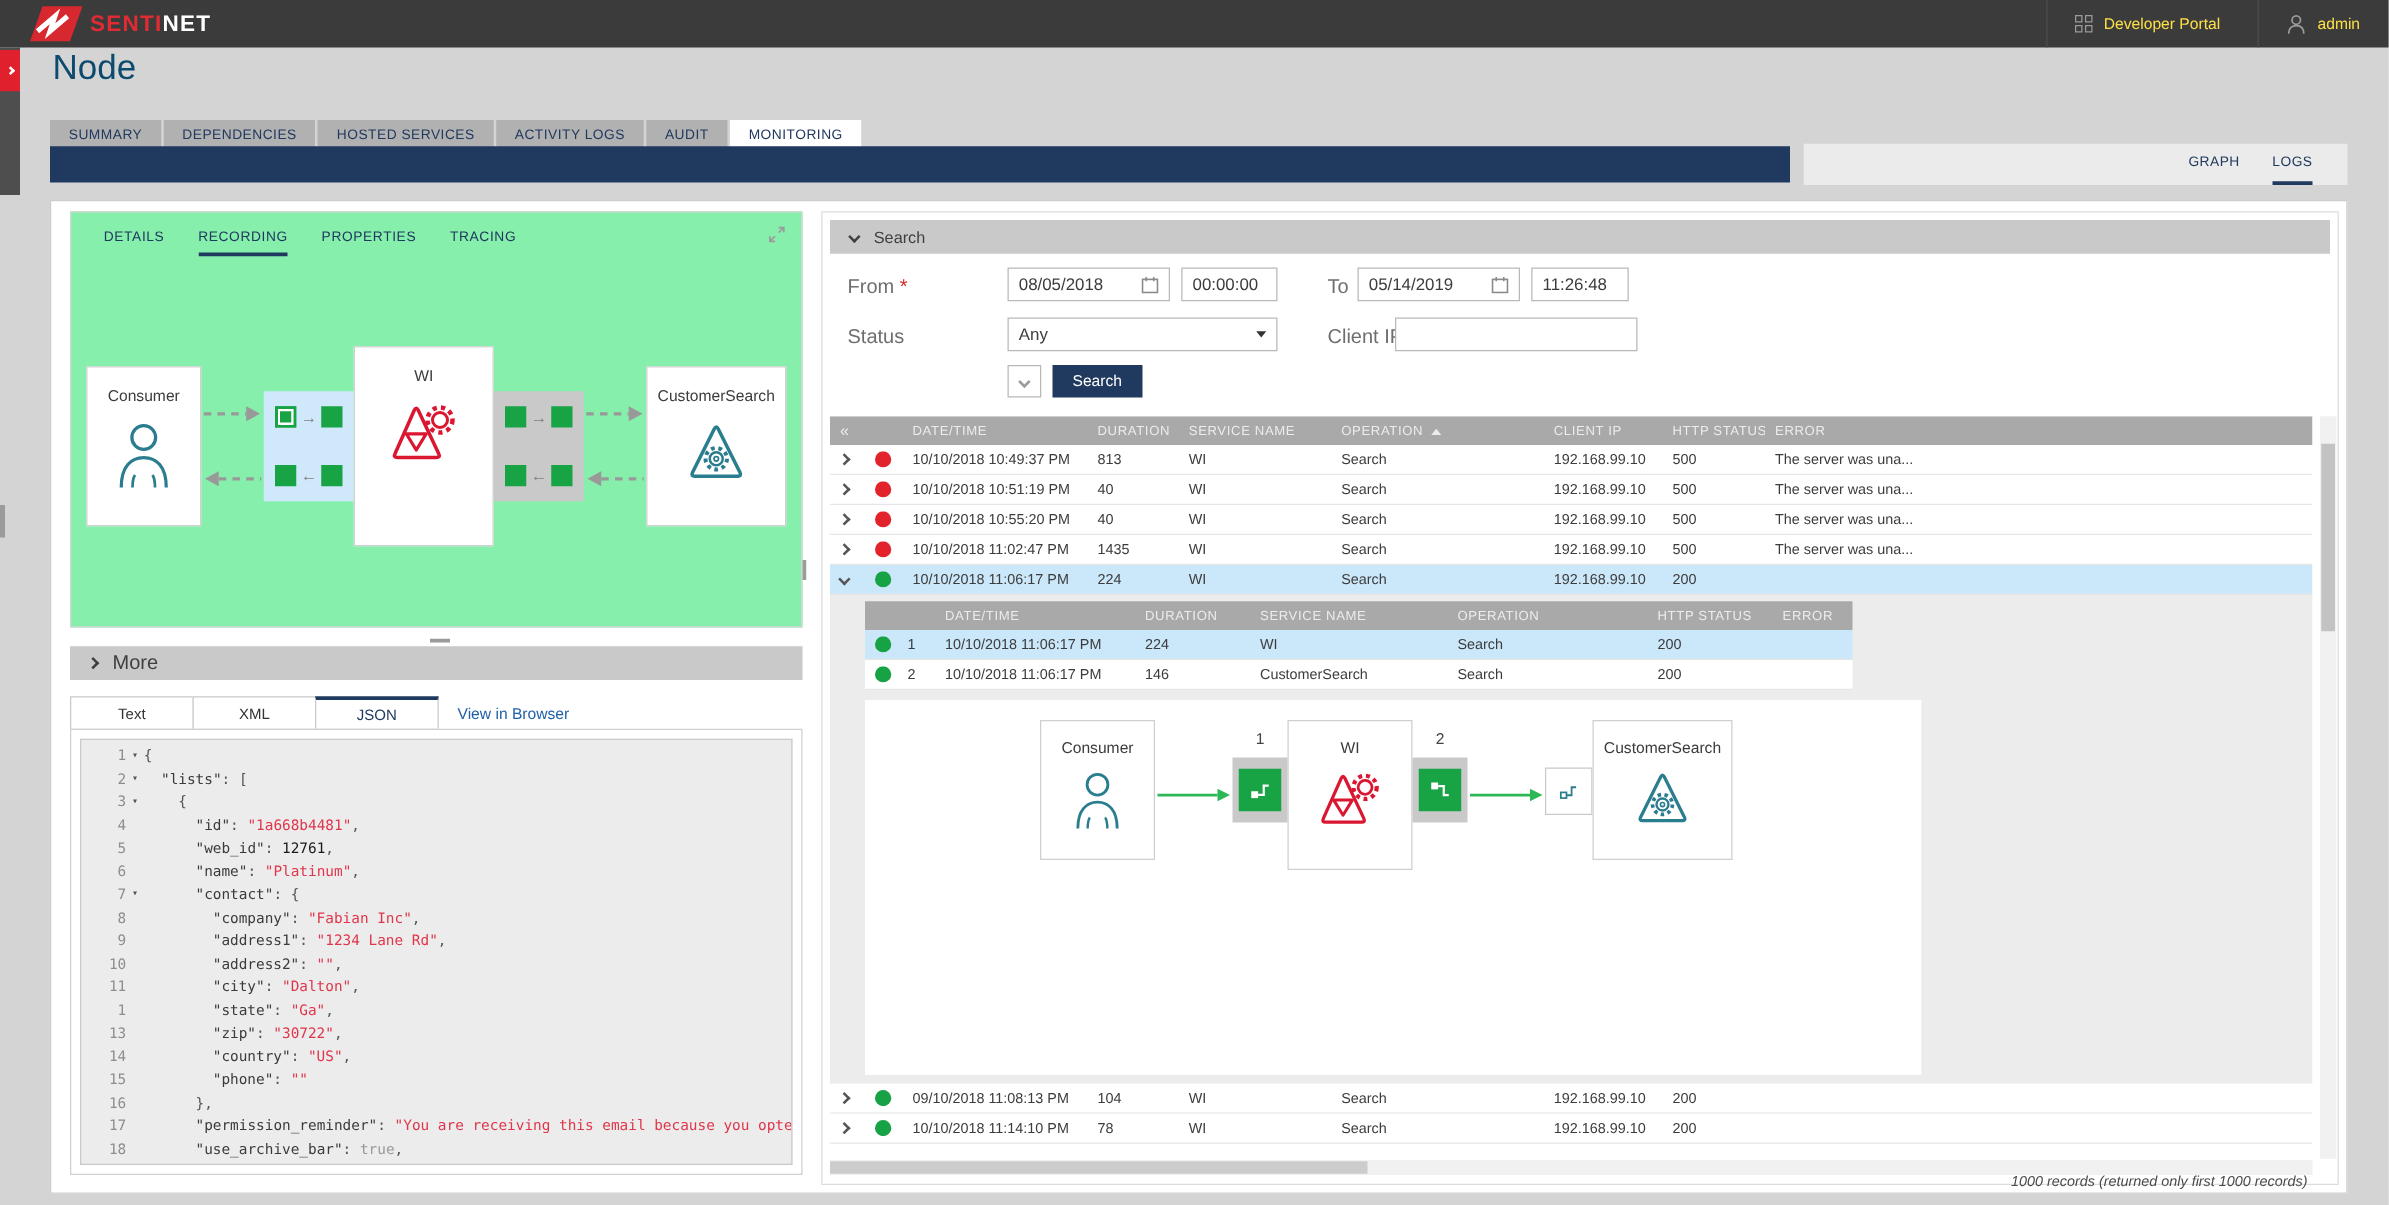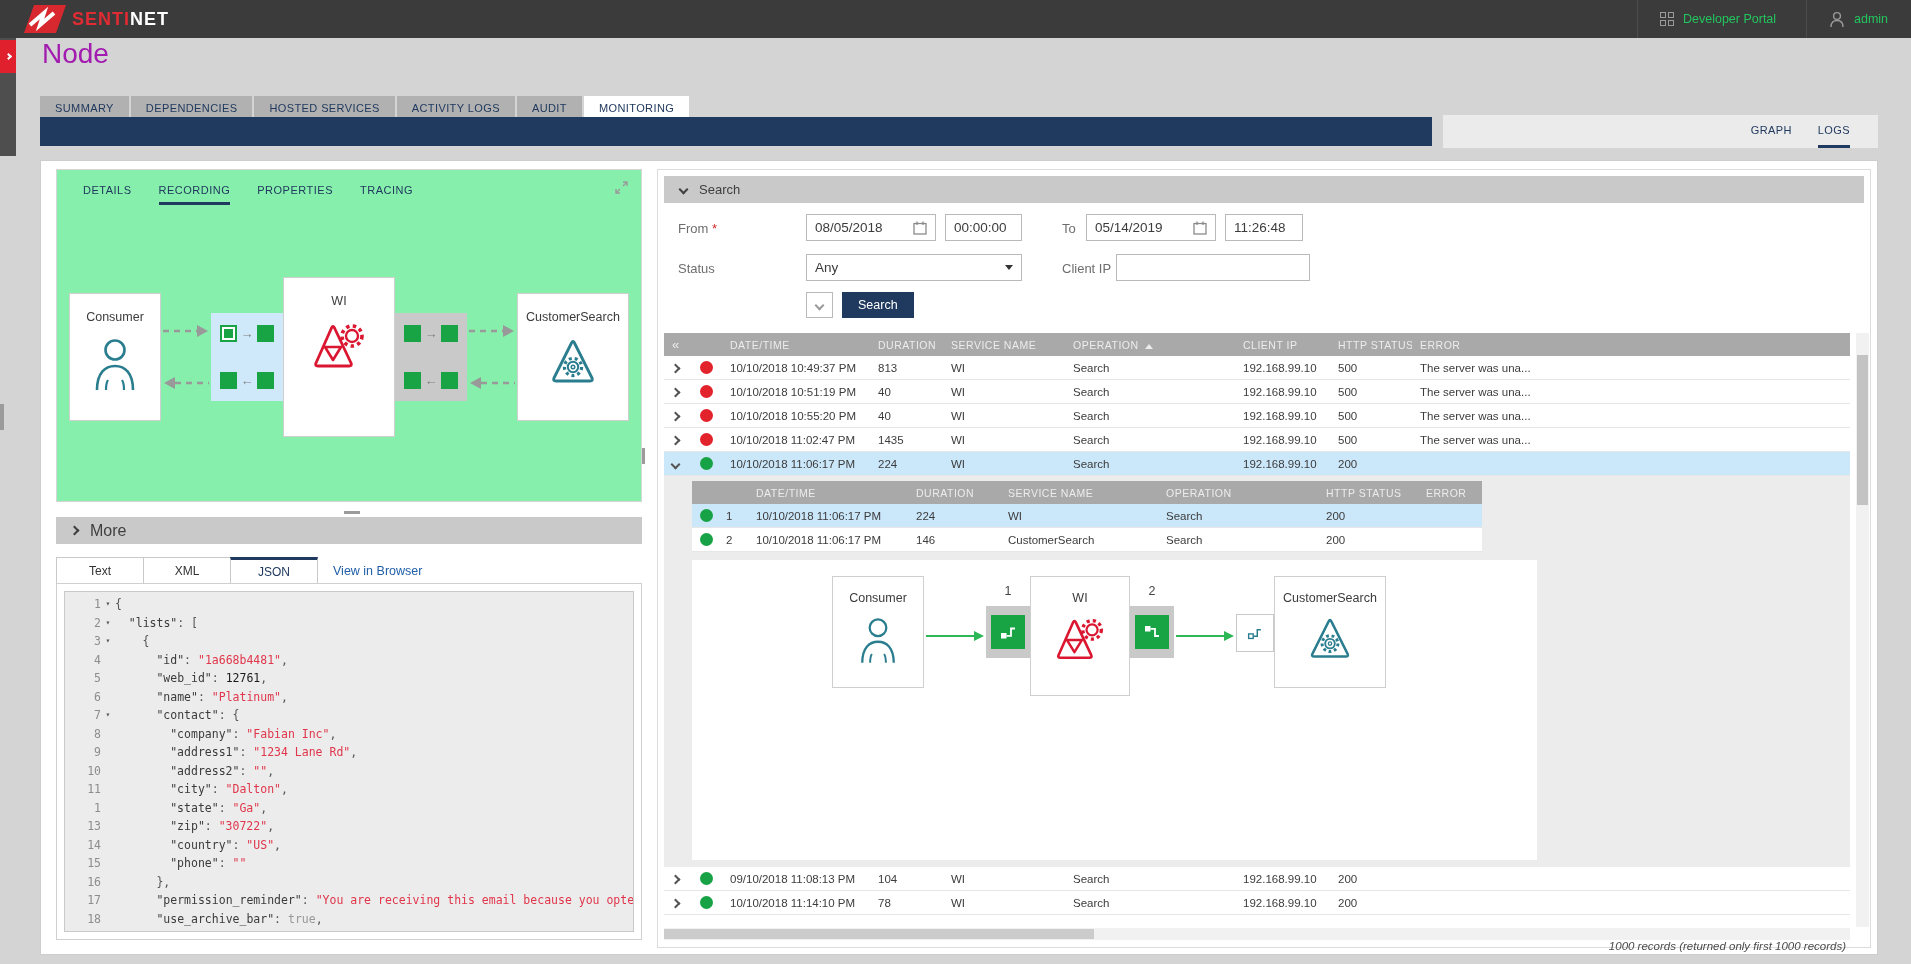--- a/index.html
+++ b/index.html
@@ -6,30 +6,30 @@
   html,body { width:1911px; height:964px; overflow:hidden; }
   body { background:#d4d4d4; font-family:"Liberation Sans", sans-serif; position:relative; color:#3c3c3c; }
 
   
   .topbar { position:absolute; left:0; top:0; width:1911px; height:38px; background:#3b3b3b; }
   .brand { position:absolute; left:22px; top:3px; display:flex; align-items:center; gap:4px;text-align:center; }
   .brand-text { font-size:18px; font-weight:bold; letter-spacing:1px; }
   .brand-senti { color:#e02b33; }
   .brand-net { color:#ffffff; }
   .tb-divider { position:absolute; top:0; width:1px; height:38px; background:#4d4d4d; }
-  .tb-item { position:absolute; top:0; height:38px; display:flex; align-items:center; gap:9px; color:#22c55e; font-size:12.5px; cursor:pointer; }
+  .tb-item { position:absolute; top:0; height:38px; display:flex; align-items:center; gap:9px; color:#fde047; font-size:12.5px; cursor:pointer; }
   .grid-ic { display:grid; grid-template-columns:6px 6px; grid-template-rows:6px 6px; gap:2px; }
   .grid-ic span { border:1.5px solid #9a9a9a; }
 
   
   .left-strip { position:absolute; left:0; top:38px; width:16px; height:118px; background:#4e4e4e; }
   .red-tab { position:absolute; left:0; top:40px; width:16px; height:33px; background:#e0202d; display:flex; align-items:center; justify-content:center; cursor:pointer; }
   .left-thumb { position:absolute; left:0; top:404px; width:4px; height:26px; background:#9b9b9b; }
 
-  .page-title { position:absolute; left:42px; top:38px; font-size:28px; font-weight:300; color:#a21caf; }
+  .page-title { position:absolute; left:42px; top:38px; font-size:28px; font-weight:300; color:#0c4a6e; }
 
   
   .main-tabs { position:absolute; left:40px; top:96px; display:flex; gap:2px; }
   .mtab { height:24px; padding:0 15px; background:#b1b1b1; color:#20395e; font-size:11px; letter-spacing:.4px; display:flex; align-items:center; cursor:pointer; }
   .mtab.active { background:#ffffff; }
 
   .navy-bar { position:absolute; left:40px; top:117px; width:1392px; height:29px; background:#20395e; }
   .toggle-panel { position:absolute; left:1443px; top:115px; width:435px; height:33px; background:#ebebeb; display:flex; justify-content:flex-end; align-items:stretch; gap:26px; padding-right:28px; }
   .vtab { font-size:11px; color:#20395e; letter-spacing:.4px; display:flex; align-items:center; border-bottom:3px solid transparent; cursor:pointer; }
   .vtab.active { border-bottom-color:#20395e; }
@@ -52,37 +52,37 @@
   .sq { width:17px; height:17px; background:#18a345; flex:none; }
   .sq.sel { border:2px solid #18a345; box-shadow:inset 0 0 0 2px #fff; }
   .sq-arrow { color:#7f7f7f; font-size:13px; font-weight:bold; line-height:1; }
   .handle-h { position:absolute; left:287px; top:341px; width:16px; height:3px; background:#9b9b9b; }
   .handle-v { position:absolute; left:601px; top:287px; width:3px; height:16px; background:#9b9b9b; }
 
   
   .more-bar { position:absolute; left:15px; top:356px; width:586px; height:27px; background:#c9c9c9; display:flex; align-items:center; gap:12px; padding-left:15px; cursor:pointer; }
   .more-bar .lbl { font-size:16px; color:#3f3f3f; }
   .payload-tabs { position:absolute; left:15px; top:396px; display:flex; align-items:center; }
-  .ptab { width:88px; height:27px; border:1px solid #c9c9c9; margin-right:-1px; background:#fff; color:#333; font-size:12px; display:flex; align-items:center; justify-content:center; cursor:pointer; }
+  .ptab { width:99px; height:27px; border:1px solid #c9c9c9; margin-right:-1px; background:#fff; color:#333; font-size:12px; display:flex; align-items:center; justify-content:center; cursor:pointer; }
   .ptab.active { border-top:3px solid #20395e; color:#20395e; }
   .browser-link { margin-left:16px; color:#2160a8; font-size:12.5px; cursor:pointer; }
 
   
   .code-panel { position:absolute; left:15px; top:422px; width:586px; height:357px; border:1px solid #d0d0d0; background:#fff; padding:7px; }
   .code-area { width:100%; height:100%; background:#ececec; border:1px solid #c9c9c9; overflow:hidden; font-family:"DejaVu Sans Mono", monospace; font-size:11.5px; line-height:18.5px; padding-top:3px; }
   .cline { display:flex; white-space:pre; }
   .lnum { width:36px; text-align:right; color:#8d8d8d; flex:none; }
   .fold { width:14px; color:#555; font-size:8px; text-align:center; flex:none; line-height:18.5px; }
   .seg-k { color:#3b3b3b; } .seg-p { color:#555; } .seg-s { color:#e0364b; } .seg-n { color:#1a1a1a; } .seg-b { color:#999; }
 
   
   .right-panel { position:absolute; left:616px; top:8px; width:1214px; height:779px; border:1px solid #dcdcdc; background:#fff; }
   .search-bar { position:absolute; left:6px; top:6px; width:1200px; height:27px; background:#c9c9c9; display:flex; align-items:center; gap:12px; padding-left:16px; cursor:pointer; }
   .search-bar .lbl { font-size:13px; color:#3f3f3f; }
-  .f-label { position:absolute; font-size:13px; color:#6e6e6e; }
+  .f-label { position:absolute; font-size:16px; color:#6e6e6e; }
   .req { color:#d22b2b; }
   .tinput { position:absolute; height:27px; border:1px solid #b9b9b9; background:#fff; font-size:13.5px; color:#3c3c3c; display:flex; align-items:center; padding:0 8px; }
   .tinput .cal { margin-left:auto; }
   .sel-box { position:absolute; height:27px; border:1px solid #b9b9b9; background:#fff; font-size:13.5px; color:#3c3c3c; display:flex; align-items:center; padding:0 8px; cursor:pointer; }
   .sel-box .caret { margin-left:auto; width:0; height:0; border-left:4px solid transparent; border-right:4px solid transparent; border-top:5px solid #333; }
   .mini-drop { position:absolute; width:27px; height:26px; border:1px solid #b9b9b9; background:#fff; display:flex; align-items:center; justify-content:center; cursor:pointer; }
   .search-btn { position:absolute; height:26px; background:#20395e; color:#fff; font-size:12.5px; border:none; padding:0 16px; cursor:pointer; }
 
   
   .grid { position:absolute; left:6px; top:163px; width:1186px; height:594px; overflow:hidden; }

